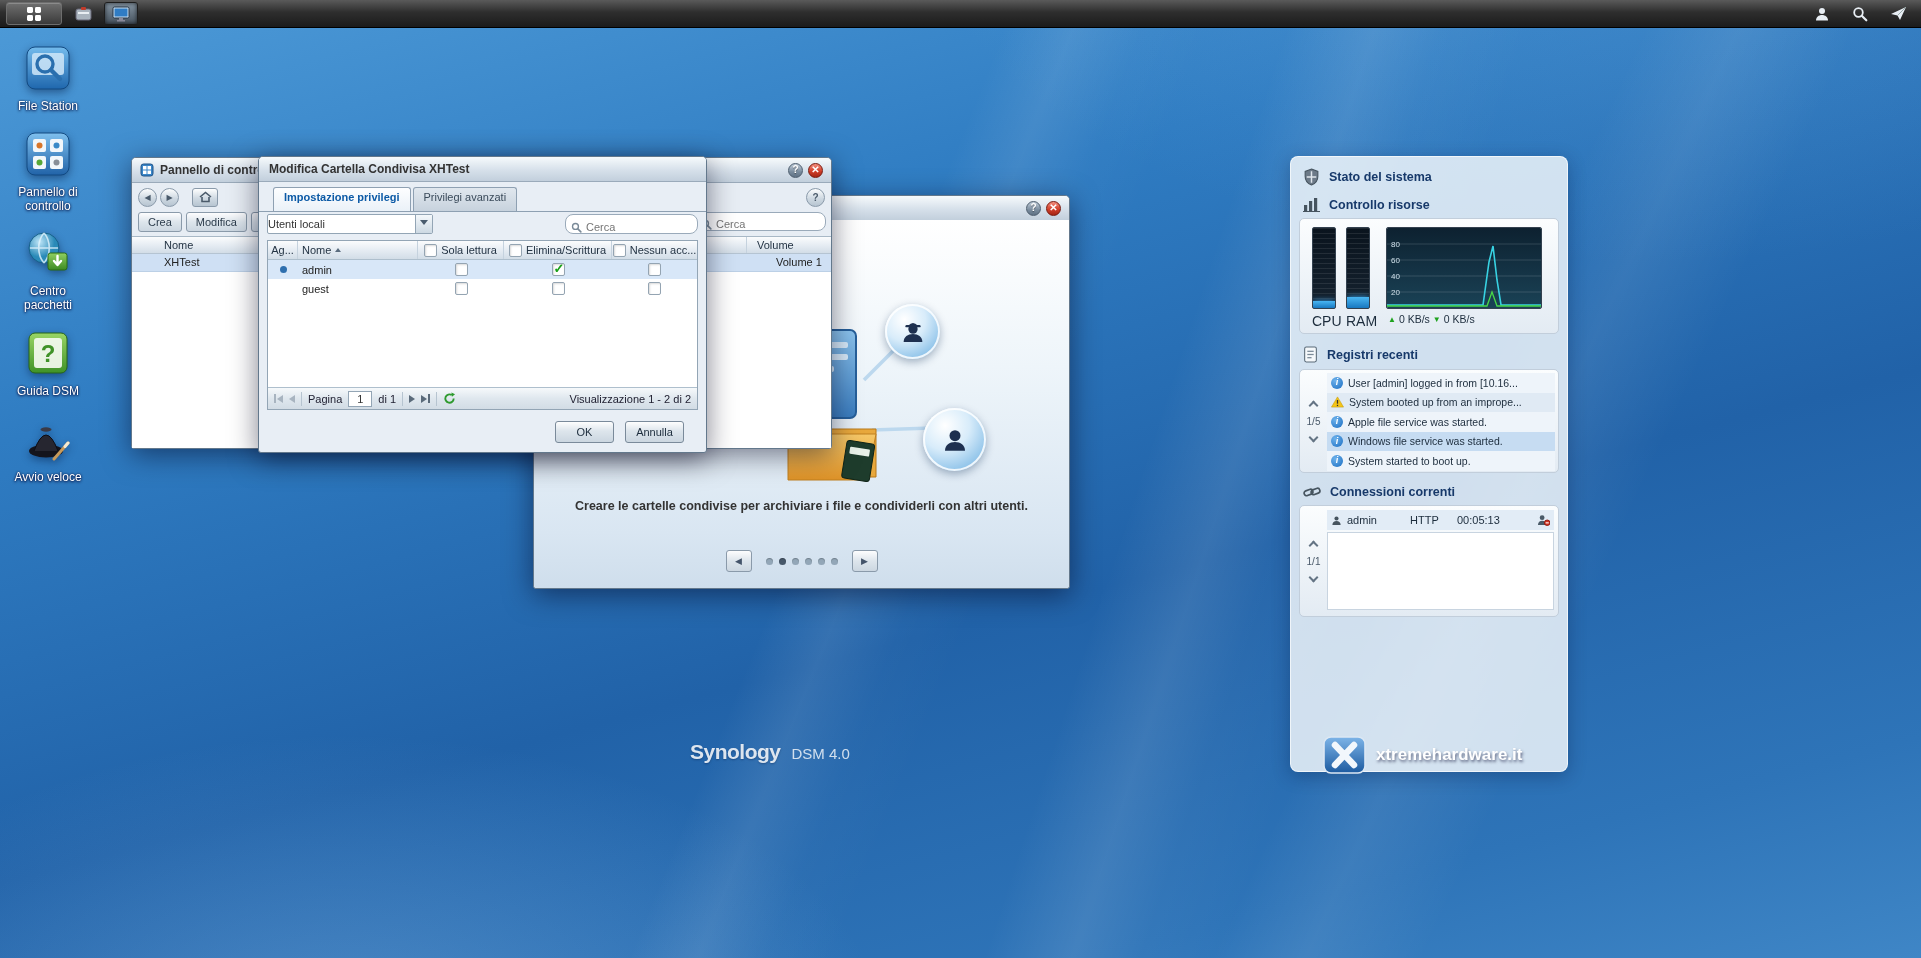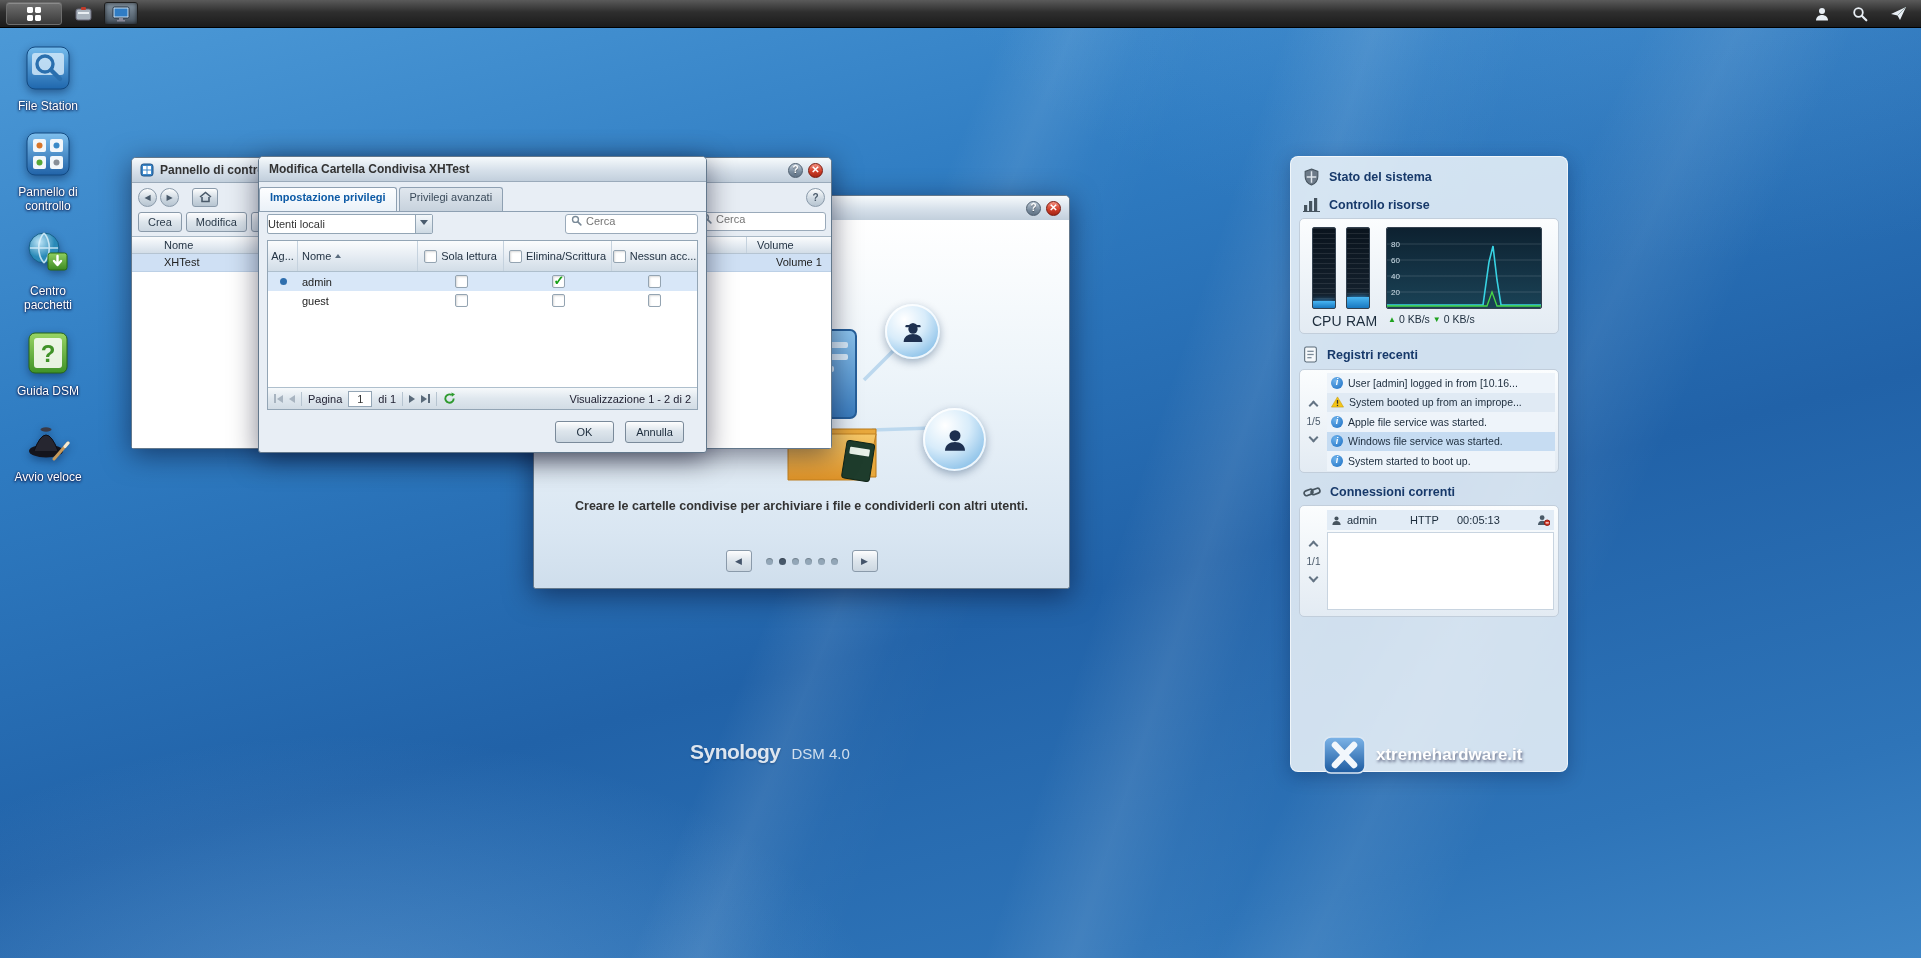--- a/index.html
+++ b/index.html
@@ -51,21 +51,21 @@
 .cp-body { position:absolute; left:0; right:0; top:25px; bottom:0; }
 .cp-nav { position:absolute; left:0; right:0; top:2px; height:24px; display:flex; align-items:center; padding:0 6px; gap:3px; }
 .nav-btn { width:19px; height:19px; border-radius:50%; background:linear-gradient(#fdfefe,#cfd9e2 55%,#b7c5d1);
   border:1px solid #8a9aaa; display:flex; align-items:center; justify-content:center; color:#4a5a6a; font-size:8px; cursor:pointer; }
 .home-btn { width:26px; height:19px; border-radius:3px; background:linear-gradient(#fdfefe,#cfd9e2 55%,#b7c5d1);
   border:1px solid #8a9aaa; display:flex; align-items:center; justify-content:center; margin-left:10px; cursor:pointer; }
 .cp-help { margin-left:auto; }
 .cp-tools { position:absolute; left:0; right:0; top:27px; height:24px; display:flex; align-items:center; padding:0 6px; gap:4px; }
 .tool-btn { height:20px; padding:0 9px; border-radius:3px; border:1px solid #8a9aaa; font-size:11px; color:#2b3b4b;
   background:linear-gradient(#fdfdfe,#dde5ec 50%,#ccd7e1); display:flex; align-items:center; cursor:pointer; }
-.searchbox { display:flex; align-items:flex-start; gap:4px; background:#fff; border:1px solid #9aaaba; border-radius:3px;
+.searchbox { display:flex; align-items:flex-end; gap:4px; background:#fff; border:1px solid #9aaaba; border-radius:8px;
   height:19px; padding:0 5px; }
 .searchbox input { border:none; outline:none; font-size:11px; color:#444; width:100%; background:transparent; font-family:inherit; }
 .cp-search { position:absolute; right:5px; top:29px; width:131px; }
 .cp-grid { position:absolute; left:0; right:0; top:53px; bottom:0; background:#fff; border-top:1px solid #a8b8c6; }
 .grid-head { display:flex; height:17px; background:linear-gradient(#fbfcfd,#e4ebf2 55%,#d2dde7);
   border-bottom:1px solid #b5c4d2; font-size:11px; color:#243444; align-items:center; position:relative; }
 .cp-col-name { padding-left:32px; }
 .cp-col-vol { position:absolute; left:614px; top:0; bottom:0; display:flex; align-items:center; padding-left:10px; border-left:1px solid #c5d2de; width:87px; }
 .cp-row { position:relative; height:18px; background:#cfe0f4; border-bottom:1px solid #bcd0e6; font-size:11px; color:#222; cursor:pointer; }
 .cp-row .n { position:absolute; left:32px; top:2px; }
@@ -83,34 +83,34 @@
 .carousel { position:absolute; left:0; right:0; top:330px; display:flex; align-items:center; justify-content:center; gap:14px; }
 .car-btn { width:26px; height:22px; border-radius:3px; border:1px solid #8a9aaa; color:#44546a; font-size:9px;
   background:linear-gradient(#fdfdfe,#dde5ec 50%,#ccd7e1); display:flex; align-items:center; justify-content:center; cursor:pointer; }
 .dots { display:flex; gap:6px; }
 .dot { width:7px; height:7px; border-radius:50%; background:#93a7b8; box-shadow:inset 0 1px 1px rgba(0,0,0,.25); cursor:pointer; }
 .dot.active { background:#47586a; }
 
 
 #dlg { left:258px; top:156px; width:449px; height:297px; z-index:30; background:#e8eef5; }
 .dlg-body { position:absolute; left:0; right:0; top:25px; bottom:0; }
-.tabs { display:flex; gap:2px; padding:5px 0 0; border-bottom:1px solid #8ea0b2; height:30px; }
+.tabs { display:flex; gap:2px; padding:5px 14px 0; border-bottom:1px solid #8ea0b2; height:30px; }
 .tab { padding:3px 10px 4px; font-size:11px; border:1px solid #8ea0b2; border-bottom:none; border-radius:3px 3px 0 0;
   background:linear-gradient(#e0e7ee,#c7d2dd); color:#3a4a5a; cursor:pointer; white-space:nowrap; }
 .tab.active { background:linear-gradient(#fdfeff,#eaf1f8); color:#0c5aa6; font-weight:bold; }
 .dlg-controls { position:absolute; left:8px; right:8px; top:32px; height:22px; }
 .select { position:absolute; left:0; top:0; width:166px; height:20px; background:#fff; border:1px solid #93a5b5;
   border-radius:2px; display:flex; align-items:center; font-size:11px; color:#333; cursor:pointer; }
 .select .val { flex:1; padding:0 0; }
 .sel-btn { width:17px; height:100%; border-left:1px solid #93a5b5; background:linear-gradient(#f4f8fb,#cdd9e3);
   display:flex; align-items:center; justify-content:center; }
 .tri-dn { width:0; height:0; border:4px solid transparent; border-top:5px solid #4a5c6e; margin-top:4px; }
 .dlg-search { position:absolute; right:0; top:0; width:133px; height:20px; }
 .dgrid { position:absolute; left:8px; right:8px; top:58px; bottom:42px; background:#fff; border:1px solid #93a5b5; }
-.dg-head { display:flex; height:31px; background:linear-gradient(#fbfcfd,#e4ebf2 55%,#d2dde7);
+.dg-head { display:flex; height:19px; background:linear-gradient(#fbfcfd,#e4ebf2 55%,#d2dde7);
   border-bottom:1px solid #aebfcd; font-size:11px; color:#243444; }
 .dg-cell { display:flex; align-items:center; padding:0 4px; border-right:1px solid #c5d2de; gap:4px; overflow:hidden; white-space:nowrap; }
 .c-ag{ width:30px; justify-content:center;} .c-nome{ width:120px;} .c-ro{ width:86px;} .c-rw{ width:108px;} .c-na{ flex:1; border-right:none;}
 .dg-row { display:flex; height:19px; align-items:center; font-size:11px; color:#222; cursor:pointer; }
 .dg-row.sel { background:#d8e7f8; }
 .dg-row .dg-cell { border-right:none; height:100%; }
 .c-ro,.c-rw,.c-na { justify-content:center; }
 .dg-row .c-nome { justify-content:flex-start; }
 .bullet { width:7px; height:7px; border-radius:50%; background:#2f6fae; }
 .cb { width:13px; height:13px; background:#fff; border:1px solid #94a4b2; border-radius:2px;

